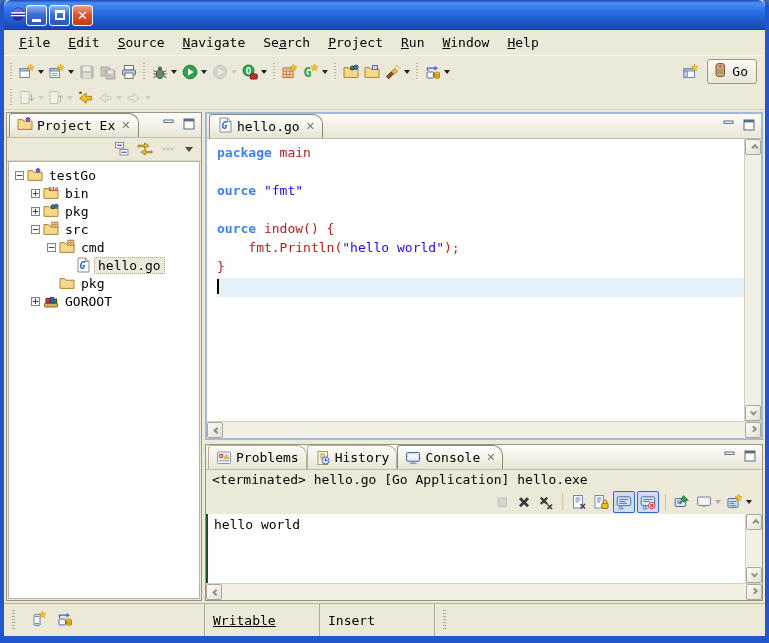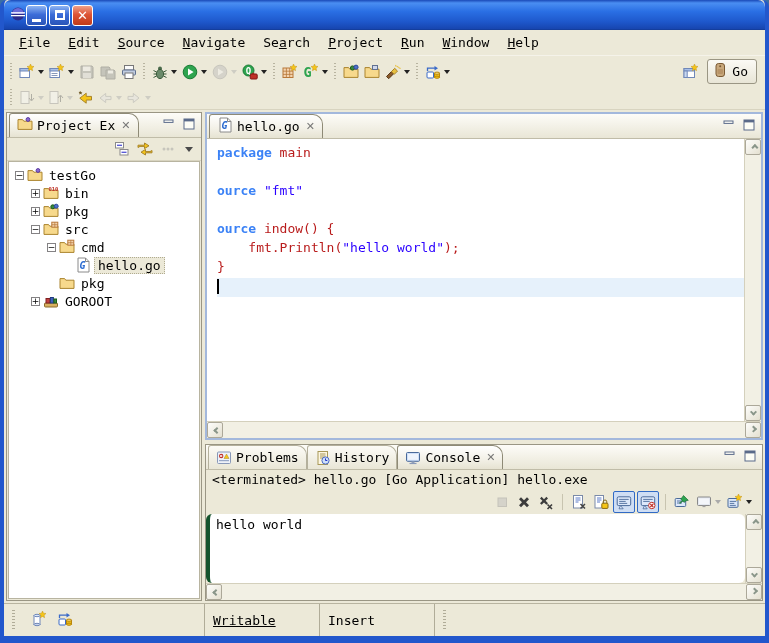--- a/index.html
+++ b/index.html
@@ -93,21 +93,21 @@
   .chev.left { transform:rotate(45deg) translate(1px,-1px); }
   .chev.right { transform:rotate(225deg) translate(1px,1px); }
   
   .console-info { height:19px; flex:0 0 19px; display:flex; align-items:center; padding-left:6px;
     background:#ECE9D8; white-space:nowrap; }
   .console-toolbar { height:25px; flex:0 0 25px; display:flex; align-items:center; justify-content:flex-end;
     gap:2px; padding-right:8px; background:#ECE9D8; }
   .ct-sep { width:1px; height:16px; background:#c8c4b0; margin:0 4px; }
   .tbtn.toggled { border:1px solid #316ac5; background:#cfdef4; border-radius:2px; }
   .console-out-row { flex:1; display:flex; min-height:0; }
-  .console-out { flex:1; background:#fff; border-left:4px solid #14532d; padding:3px 8px 0 6px;border-radius:6px; }
+  .console-out { flex:1; background:#fff; border-left:2px solid #14532d; padding:3px 8px 0 6px; }
   
   .statusbar { height:33px; flex:0 0 33px; display:flex; align-items:stretch;
     background:#ECE9D8; border-top:1px solid #b8b4a0; }
   .sb-cell { display:flex; align-items:center; padding-left:8px; }
   .sb-cell.c1 { width:200px; flex:0 0 200px; gap:10px; }
   .sb-cell.c2 { width:115px; flex:0 0 115px; border-left:1px solid #b0ac98;text-decoration:underline; }
   .sb-cell.c3 { width:115px; flex:0 0 115px; border-left:1px solid #b0ac98; }
   .sb-cell.c4 { flex:1; border-left:1px solid #b0ac98; }
   .vgrip { width:3px; height:20px; margin-right:6px;
     background:repeating-linear-gradient(180deg,#b0ac98 0 1px,transparent 1px 3px); }

